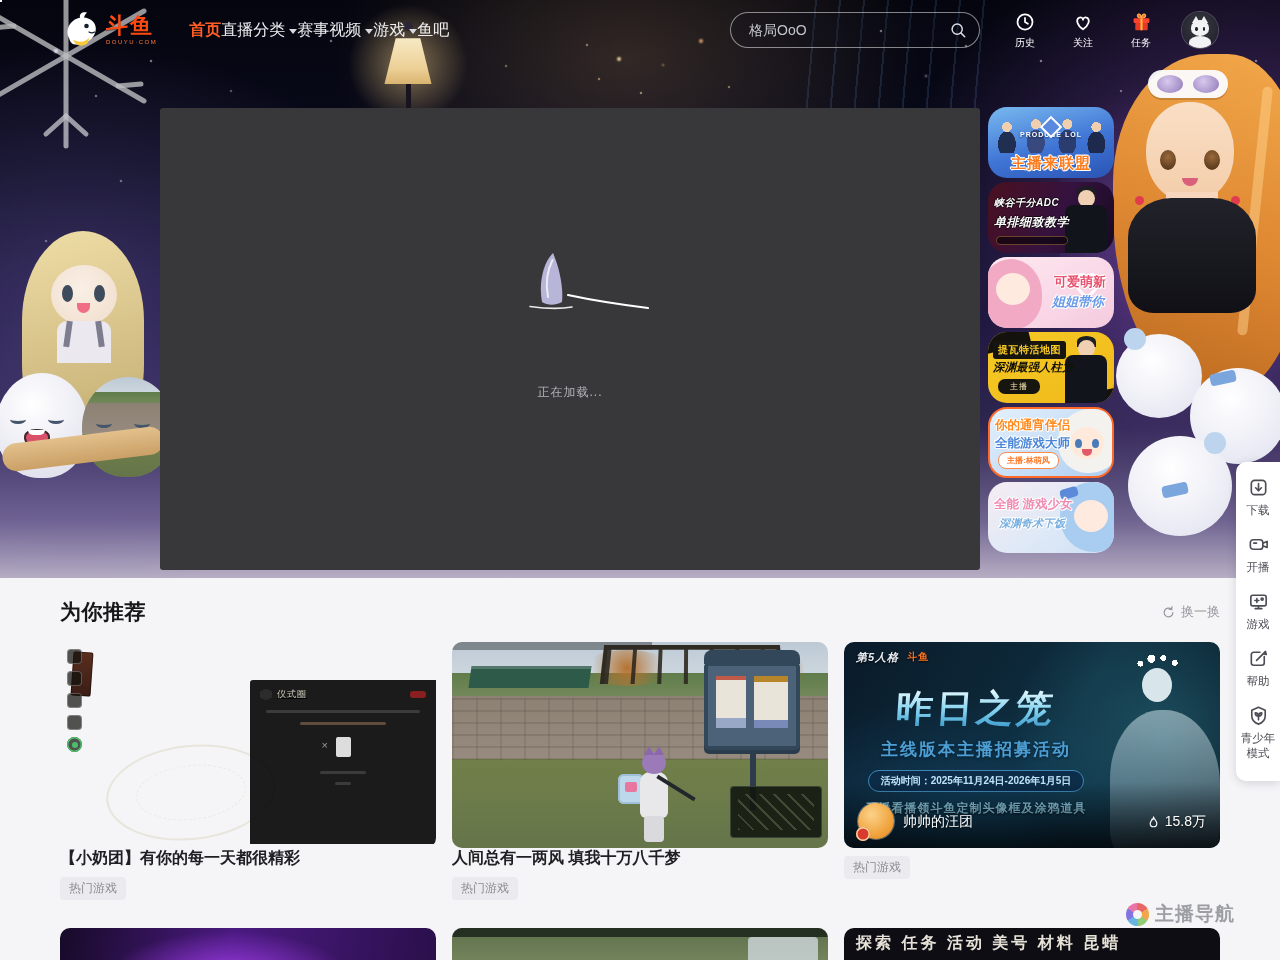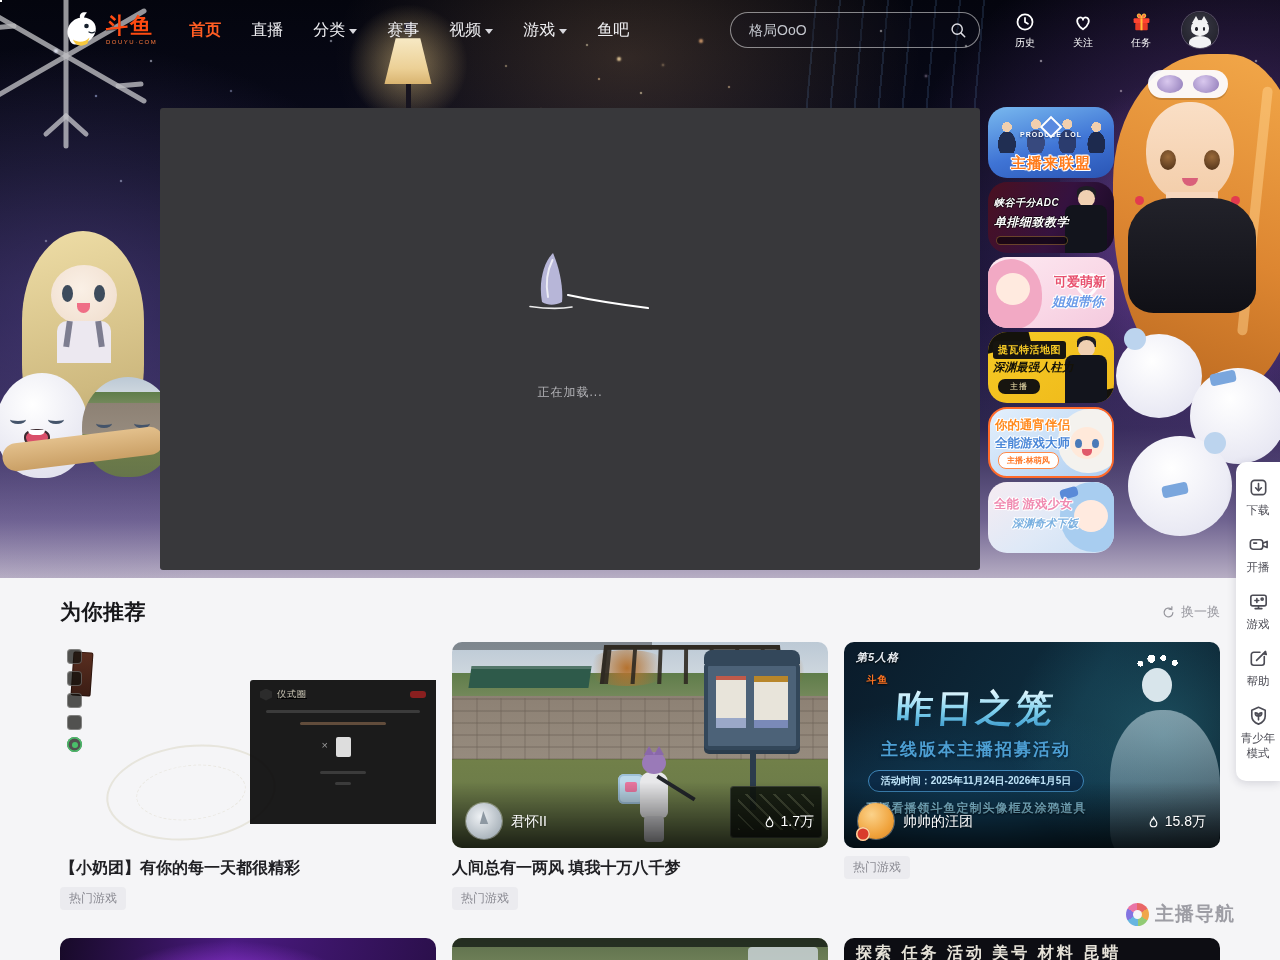--- a/index.html
+++ b/index.html
@@ -121,21 +121,21 @@
   .gr-ptear { position:absolute; width:22px; height:22px; border-radius:50%; background:#bcd4ee; }
   .gr-bow { position:absolute; width:26px; height:12px; background:#7aa6dd; border-radius:4px; transform:rotate(-12deg); }
 
   
   .hdr { position:absolute; left:0; top:0; width:1280px; height:60px; display:flex; align-items:center;
     padding:0 62px 0 60px; z-index:30; }
   .logo { display:flex; align-items:center; gap:4px; cursor:pointer; }
   .logo-txt { display:flex; flex-direction:column; line-height:1; }
   .logo-cn { font-size:22px; font-weight:900; color:#ff4b12; letter-spacing:2px; text-shadow:0 1px 0 rgba(0,0,0,.4); }
   .logo-sub { font-size:6px; color:#ff7a3c; letter-spacing:1.5px; margin-top:2px; }
-  .nav { display:flex; align-items:center; gap:30px; margin-left:32px; }
+  .nav { display:flex; align-items:center; margin-left:32px; }
   .nav-item { font-size:16px; color:#efeff2; cursor:pointer; display:flex; align-items:center; gap:4px; white-space:nowrap; }
   .nav-item.active { color:#ff5d23; font-weight:700; }
   .caret { width:0; height:0; border-left:4px solid transparent; border-right:4px solid transparent; border-top:5px solid #d8d8dd; margin-top:2px; }
   .search { margin-left:auto; width:250px; height:36px; border:1px solid rgba(255,255,255,.5); border-radius:18px;
     background:rgba(18,18,30,.22); display:flex; align-items:center; padding:0 12px 0 18px; }
   .search input { flex:1; background:transparent; border:none; outline:none; font-size:14px; color:#e8e8ec; min-width:0; }
   .search input::placeholder { color:#c3c6cd; }
   .hdr-actions { display:flex; align-items:flex-start; gap:24px; margin-left:28px; }
   .hact { display:flex; flex-direction:column; align-items:center; gap:3px; cursor:pointer; width:34px; }
   .hact-label { font-size:10px; color:#fff; white-space:nowrap; }
@@ -221,21 +221,21 @@
   .b5-l1 { position:absolute; left:5px; top:8px; font-size:12.5px; font-weight:900; color:#ff8a1e; }
   .b5-l2 { position:absolute; left:5px; top:26px; font-size:12.5px; font-weight:900; color:#4a87d8; }
   .b5-pill { position:absolute; left:8px; bottom:7px; background:#fff; border:1px solid #ff8a4a; color:#ff7a2a;
     font-size:8px; font-weight:700; padding:2px 8px; border-radius:8px; }
 
   .b6 { background:linear-gradient(145deg,#f6ecf2 0%,#dfe9f7 55%,#cde0f4 100%); }
   .b6-hair { position:absolute; right:-12px; top:0; width:66px; height:70px; background:#a8cdf0; border-radius:48% 50% 46% 50%; }
   .b6-face { position:absolute; right:6px; top:18px; width:34px; height:32px; background:#ffeadf; border-radius:50%; }
   .b6-bow { position:absolute; right:36px; top:6px; width:18px; height:10px; background:#5a8ad8; border-radius:4px; transform:rotate(-16deg); }
   .b6-l1 { position:absolute; left:6px; top:14px; font-size:12.5px; font-weight:900; color:#f08ab0; }
-  .b6-l2 { position:absolute; left:24px; top:34px; font-size:11px; font-weight:900; font-style:italic; color:#7ab0e0; }
+  .b6-l2 { position:absolute; left:11px; top:34px; font-size:11px; font-weight:900; font-style:italic; color:#7ab0e0; }
 
   
   .tools { position:absolute; right:0; top:462px; width:44px; background:#fff; border-radius:10px 0 0 10px;
     box-shadow:0 2px 10px rgba(30,30,60,.16); padding:14px 0 10px; display:flex; flex-direction:column;
     align-items:center; z-index:40; }
   .tool { display:flex; flex-direction:column; align-items:center; gap:4px; cursor:pointer; margin-bottom:15px; width:44px; }
   .tool:last-child { margin-bottom:10px; }
   .tool-label { font-size:11.5px; color:#4c4c55; text-align:center; line-height:1.3; width:38px; }
 
   
@@ -247,42 +247,42 @@
   .grid { margin-top:16px; display:grid; grid-template-columns:repeat(3,376px); gap:24px 16px; }
   .card { cursor:pointer; }
   .thumb { position:relative; width:376px; height:206px; border-radius:10px; overflow:hidden; }
   .overlay { position:absolute; left:0; right:0; bottom:0; height:66px;
     background:linear-gradient(180deg, rgba(0,0,0,0), rgba(0,0,0,.72)); display:flex; align-items:flex-end;
     padding:0 14px 9px; }
   .cavatar { width:36px; height:36px; border-radius:50%; flex:0 0 auto; position:relative; box-shadow:0 0 0 1px rgba(255,255,255,.35); }
   .cname { margin-left:9px; margin-bottom:8px; color:#fff; font-size:14px; text-shadow:0 1px 2px rgba(0,0,0,.6); flex:1;
     white-space:nowrap; overflow:hidden; }
   .cviews { display:flex; align-items:center; gap:4px; color:#fff; font-size:14px; margin-bottom:8px; text-shadow:0 1px 2px rgba(0,0,0,.6); }
-  .ctitle { margin-top:10px; font-size:16px; font-weight:600; color:#202024; white-space:nowrap; overflow:hidden; }
+  .ctitle { font-size:16px; font-weight:600; color:#202024; white-space:nowrap; overflow:hidden; }
   .ctag { display:inline-block; margin-top:8px; background:#ebebef; color:#8b8b93; font-size:12px;
     padding:3px 9px; border-radius:4px; }
 
   
   .t1 { background:
       radial-gradient(circle 36px at 46% 47%, rgba(250,240,200,.5), transparent 70%),
       radial-gradient(ellipse 200px 130px at 25% 30%, #232619 0%, transparent 75%),
       radial-gradient(ellipse 260px 170px at 70% 80%, #1b1d14 0%, transparent 80%),
       linear-gradient(135deg,#181a11 0%,#20221а 40%,#101208 100%),
       linear-gradient(135deg,#171910 0%,#1f2117 45%,#0e100a 100%); }
   .t1-ring { position:absolute; left:46px; bottom:8px; width:170px; height:95px; border:2px solid rgba(195,185,150,.28);
     border-radius:50%; transform:rotate(-6deg); }
   .t1-ring::after { content:""; position:absolute; left:28px; top:18px; right:28px; bottom:18px;
     border:1px dashed rgba(195,185,150,.22); border-radius:50%; }
   .t1-rad { position:absolute; left:12px; top:10px; width:20px; height:44px; background:linear-gradient(#5a2e20,#3a1d14);
     border-radius:2px; box-shadow:inset 0 0 0 1px rgba(0,0,0,.4); transform:rotate(4deg); }
   .t1-icons { position:absolute; left:7px; top:7px; display:flex; flex-direction:column; gap:7px; }
   .t1-ic { width:15px; height:15px; border-radius:4px; background:rgba(18,18,14,.72); box-shadow:inset 0 0 0 1px rgba(255,255,255,.28); }
   .t1-ic.go { box-shadow:inset 0 0 0 1.5px #4ac06a; border-radius:50%; position:relative; }
   .t1-ic.go::after { content:""; position:absolute; left:4.5px; top:4.5px; width:6px; height:6px; border-radius:50%; background:#4ac06a; }
-  .t1-panel { position:absolute; right:0; top:38px; width:186px; height:144px; background:rgba(10,10,10,.93);
+  .t1-panel { position:absolute; right:0; top:38px; width:186px; height:164px; background:rgba(10,10,10,.93);
     border-radius:3px 0 0 0; padding:8px 10px;text-decoration:underline; }
   .t1-ph { display:flex; align-items:center; gap:5px; }
   .t1-hex { width:12px; height:12px; background:#2c2c2c; clip-path:polygon(50% 0,100% 25%,100% 75%,50% 100%,0 75%,0 25%);
     position:relative; }
   .t1-ptitle { font-size:9px; color:#cfcab8; letter-spacing:1px; }
   .t1-red { margin-left:auto; width:16px; height:7px; border-radius:3px; background:#8a1f1f; }
   .t1-line { height:3px; border-radius:2px; background:rgba(255,255,255,.14); margin:9px 6px 0; }
   .t1-line.short { margin:9px 40px 0; background:rgba(230,170,120,.35); }
   .t1-box { width:15px; height:20px; background:#ddd; margin:12px auto 0; border-radius:2px; position:relative; }
   .t1-box::after { content:"×"; position:absolute; left:-14px; top:2px; color:#999; font-size:11px; }
@@ -331,21 +331,21 @@
       radial-gradient(ellipse 220px 200px at 85% 45%, rgba(60,160,180,.35), transparent 70%),
       radial-gradient(ellipse 300px 160px at 30% 85%, rgba(20,80,120,.5), transparent 75%),
       linear-gradient(120deg,#0a1b2a 0%,#0e2d3e 55%,#07141f 100%); }
   .t3-queen { position:absolute; right:-10px; top:8px; width:150px; height:198px; }
   .t3-qdress { position:absolute; left:30px; top:60px; width:110px; height:150px;
     background:linear-gradient(180deg, rgba(225,242,250,.5), rgba(180,215,235,.16)); border-radius:46% 50% 20% 20%; }
   .t3-qhead { position:absolute; left:62px; top:18px; width:30px; height:34px; background:#e9f3f8; border-radius:50%; opacity:.92; }
   .t3-qcrown { position:absolute; left:56px; top:4px; width:44px; height:16px;
     background:radial-gradient(circle 3px at 10% 60%, #fff 98%, transparent), radial-gradient(circle 4px at 35% 30%, #fff 98%, transparent),
       radial-gradient(circle 3px at 62% 25%, #fff 98%, transparent), radial-gradient(circle 3px at 88% 55%, #fff 98%, transparent); }
-  .t3-badges { position:absolute; left:12px; top:8px; display:flex; align-items:center; gap:8px;flex-direction:column; }
+  .t3-badges { position:absolute; left:12px; top:8px; display:flex; align-items:flex-start; gap:8px; }
   .t3-g5 { color:#e8eef4; font-size:11px; font-weight:900; font-style:italic; letter-spacing:1px; text-shadow:0 1px 2px #000; }
   .t3-dy { color:#ff7422; font-size:10px; font-weight:900; letter-spacing:1px; text-shadow:0 1px 2px #000; }
   .t3-main { position:absolute; left:0; width:264px; top:42px; text-align:center; font-size:37px; font-weight:900;
     letter-spacing:3px; background:linear-gradient(180deg,#eafaff 10%,#7ed0ee 55%,#2e8ec4 95%);
     -webkit-background-clip:text; background-clip:text; color:transparent; transform:skewX(-4deg); }
   .t3-sub { position:absolute; left:0; width:264px; top:96px; text-align:center; font-size:17px; font-weight:900;
     color:#4d9fd3; letter-spacing:2px; text-shadow:0 1px 3px rgba(0,20,40,.8); }
   .t3-period { position:absolute; left:24px; top:128px; width:216px; text-align:center; background:rgba(12,42,72,.85);
     border:1px solid #3e86b8; border-radius:11px; color:#bfe4f8; font-size:10px; font-weight:700; padding:3px 0; }
   .t3-foot { position:absolute; left:0; width:264px; top:158px; text-align:center; color:#8fd0e8; font-size:12px;
@@ -726,30 +726,20 @@
           <div class="t2-pack"></div>
           <div class="t2-bodyc"></div>
           <div class="t2-legs"></div>
           <div class="t2-helm">
               <span class="t2-ear l"></span>
               <span class="t2-ear r"></span>
             </div>
           <div class="t2-gun"></div>
         </div>
         <div class="t2-map"></div>
-        <div class="overlay">
-          <div class="cavatar cav2"></div>
-          <span class="cname">君怀II</span>
-          <span class="cviews">
-            <svg width="15" height="15" viewBox="0 0 24 24" fill="none" stroke="#fff" stroke-width="1.8" stroke-linecap="round" stroke-linejoin="round">
-              <path d="M12 3 C13 7.2 17.3 9.4 17.3 13.6 A5.3 5.3 0 0 1 6.7 13.6 C6.7 10.8 9.2 9.3 9.8 6.3 C10.8 7.8 11.6 8.2 12 3 Z"></path>
-            </svg>
-            <span>1.7万</span>
-          </span>
-        </div>
       </div>
       <div class="ctitle">人间总有一两风 填我十万八千梦</div>
       <span class="ctag">热门游戏</span>
     </div>
 
     <div class="card">
       <div class="thumb t3">
         <div class="t3-queen">
           <div class="t3-qdress"></div>
             <div class="t3-qhead"></div>

